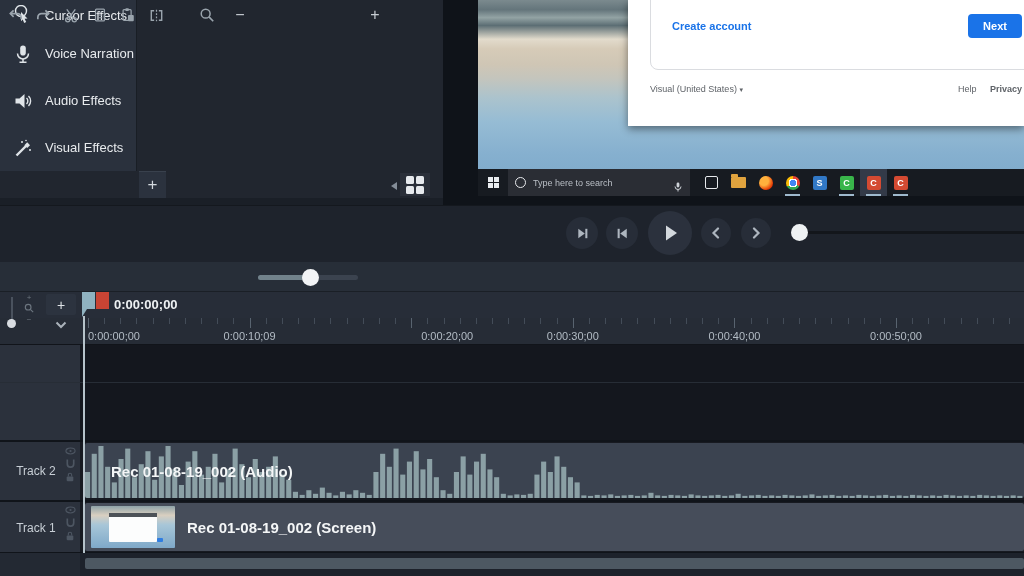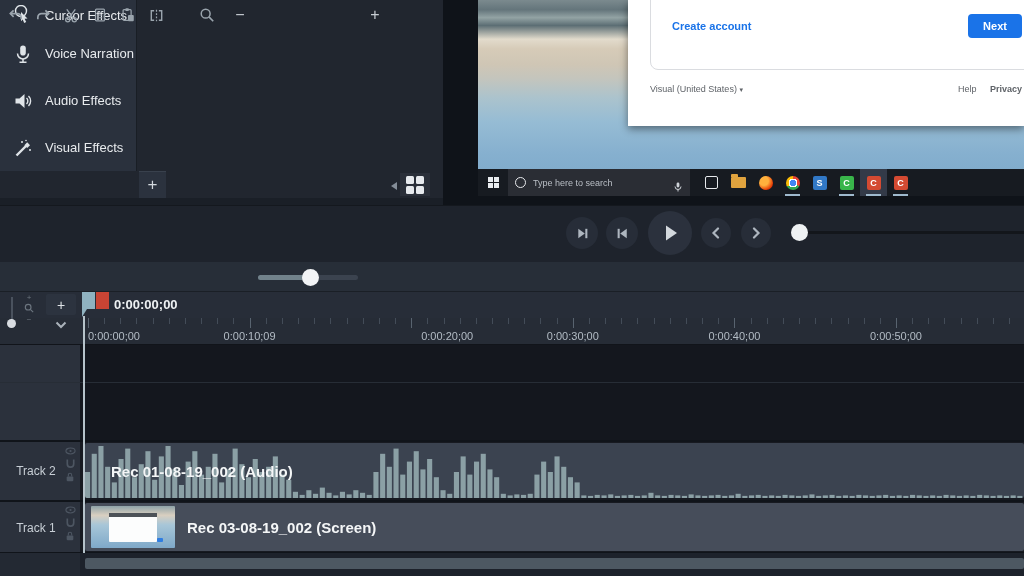--- a/index.html
+++ b/index.html
@@ -607,21 +607,21 @@
         <rect x="925.6" y="52.4" width="5.1" height="2.6" fill="#8ba0a5"></rect>
         <rect x="932.3" y="52.9" width="5.1" height="2.1" fill="#8ba0a5"></rect>
       </svg>
     <span class="clip-label">Rec 01-08-19_002 (Audio)</span>
   </div>
   <div class="clip clip-screen">
     <span class="thumb">
       <span class="thumb-win"></span>
         <span class="thumb-dot"></span>
     </span>
-    <span class="clip-label">Rec 03-08-19_002 (Screen)</span>
+    <span class="clip-label">Rec 01-08-19_002 (Screen)</span>
   </div>
 
   <div class="abs playhead-line"></div>
 
   <div class="abs scroll-gutter"></div>
   <div class="abs scroll-track"></div>
   <div class="abs scroll-thumb"></div>
 
 </div>
 

